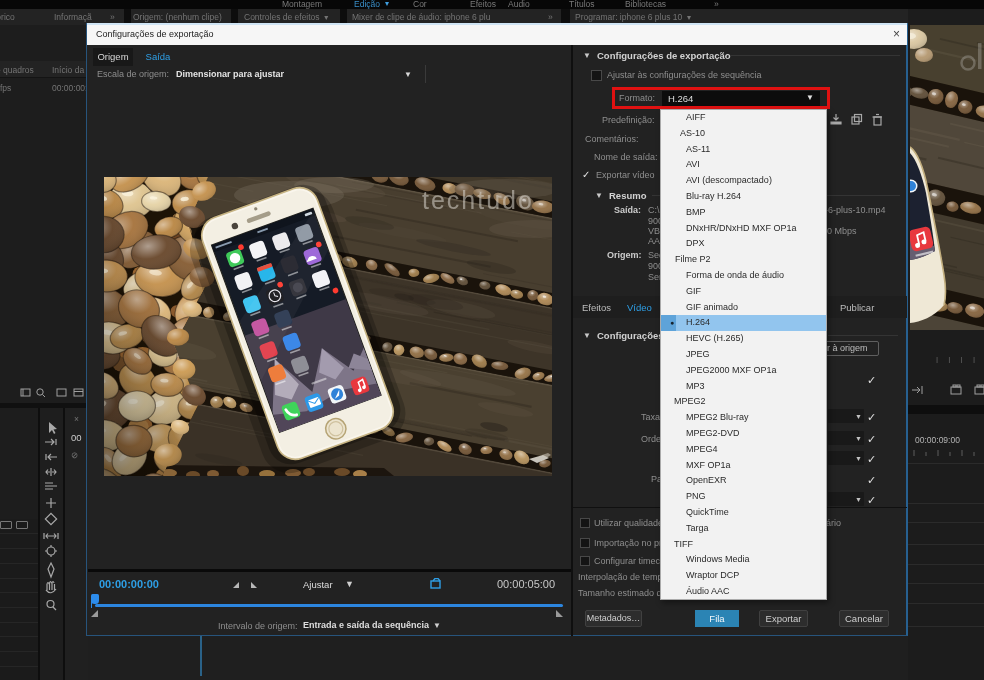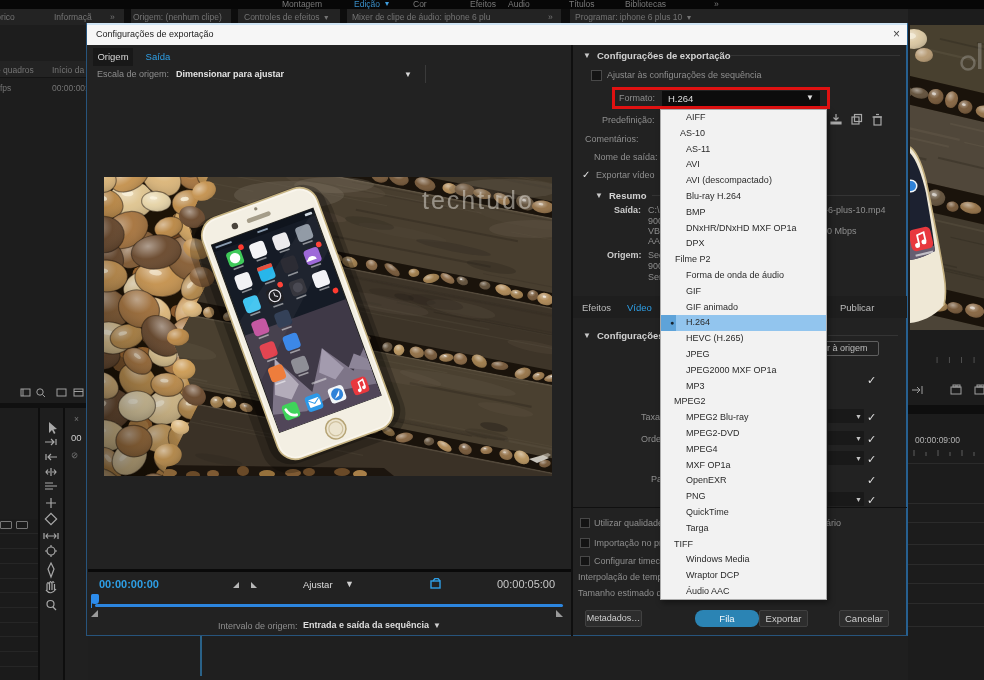--- a/index.html
+++ b/index.html
@@ -1829,21 +1829,21 @@
 <div class="abs g" style="left:594px;top:518px;">Utilizar qualidade r</div>
 <div class="abs g" style="left:826px;top:518px;">ário</div>
 <div class="abs cb" style="left:580px;top:538px;width:10px;height:10px;"></div>
 <div class="abs g" style="left:594px;top:538px;">Importação no pro</div>
 <div class="abs cb" style="left:580px;top:556px;width:10px;height:10px;"></div>
 <div class="abs g" style="left:594px;top:556px;">Configurar timecod</div>
 <div class="abs g" style="left:578px;top:572px;">Interpolação de temp</div>
 <div class="abs g" style="left:578px;top:588px;">Tamanho estimado do</div>
 
 <div class="abs" style="left:585px;top:610px;width:57px;height:17px;background:#2d2d2d;border:1px solid #404040;border-radius:2px;text-align:center;line-height:15px;font-size:9px;color:#cfcfcf;">Metadados…</div>
-<div class="abs" style="left:695px;top:610px;width:64px;height:17px;background:#2b84b4;border-radius:8px;text-align:center;line-height:17px;font-size:9.5px;color:#f2f7fa;">Fila</div>
+<div class="abs" style="left:695px;top:610px;width:44px;height:17px;background:#2b84b4;border-radius:0;text-align:center;line-height:17px;font-size:9.5px;color:#f2f7fa;">Fila</div>
 <div class="abs" style="left:759px;top:610px;width:49px;height:17px;background:#2d2d2d;border:1px solid #404040;border-radius:2px;text-align:center;line-height:15px;font-size:9.5px;color:#cfcfcf;">Exportar</div>
 <div class="abs" style="left:839px;top:610px;width:50px;height:17px;background:#2d2d2d;border:1px solid #404040;border-radius:2px;text-align:center;line-height:15px;font-size:9.5px;color:#cfcfcf;">Cancelar</div>
 
 <div class="abs" style="left:660px;top:109px;width:167px;height:491px;background:#f2f2f2;border:1px solid #ababab;box-shadow:2px 3px 6px rgba(0,0,0,0.4);font-size:9px;color:#2a2a2a;">
   <div style="height:15.8px;line-height:15.8px;padding-left:25px;">AIFF</div>
 <div style="height:15.8px;line-height:15.8px;padding-left:19px;">AS-10</div>
 <div style="height:15.8px;line-height:15.8px;padding-left:25px;">AS-11</div>
 <div style="height:15.8px;line-height:15.8px;padding-left:25px;">AVI</div>
 <div style="height:15.8px;line-height:15.8px;padding-left:25px;">AVI (descompactado)</div>
 <div style="height:15.8px;line-height:15.8px;padding-left:25px;">Blu-ray H.264</div>

